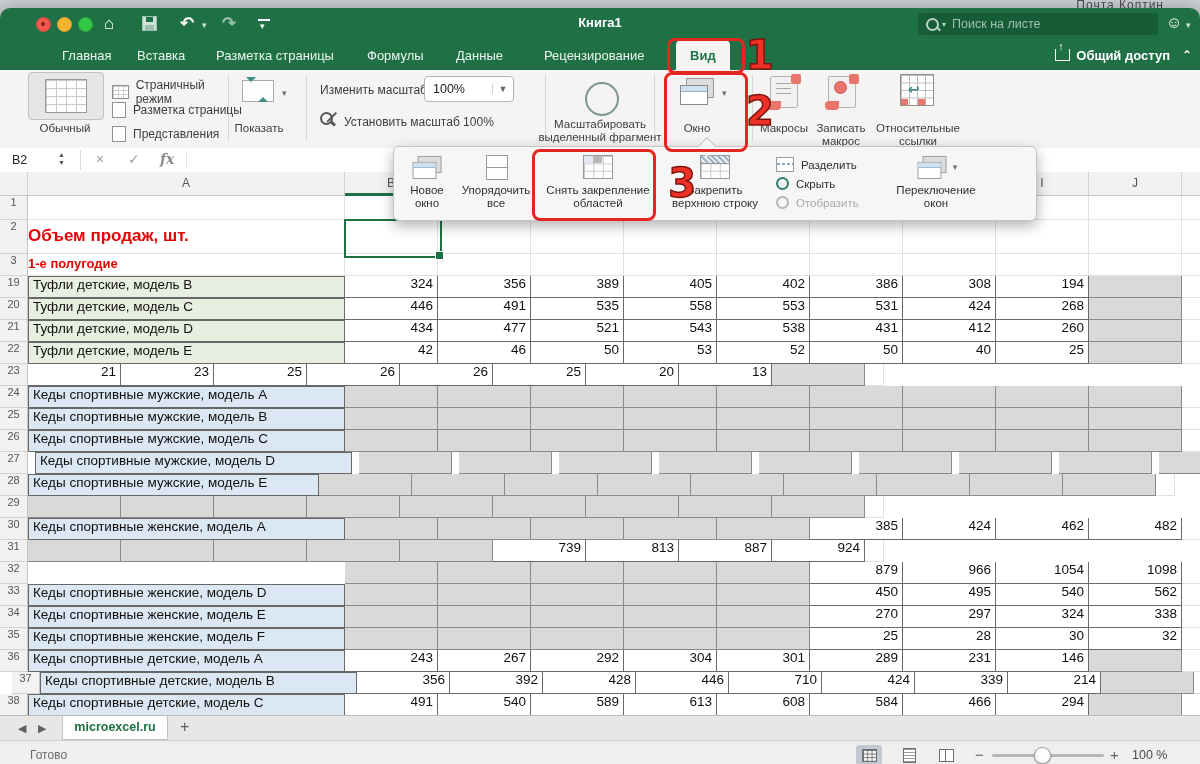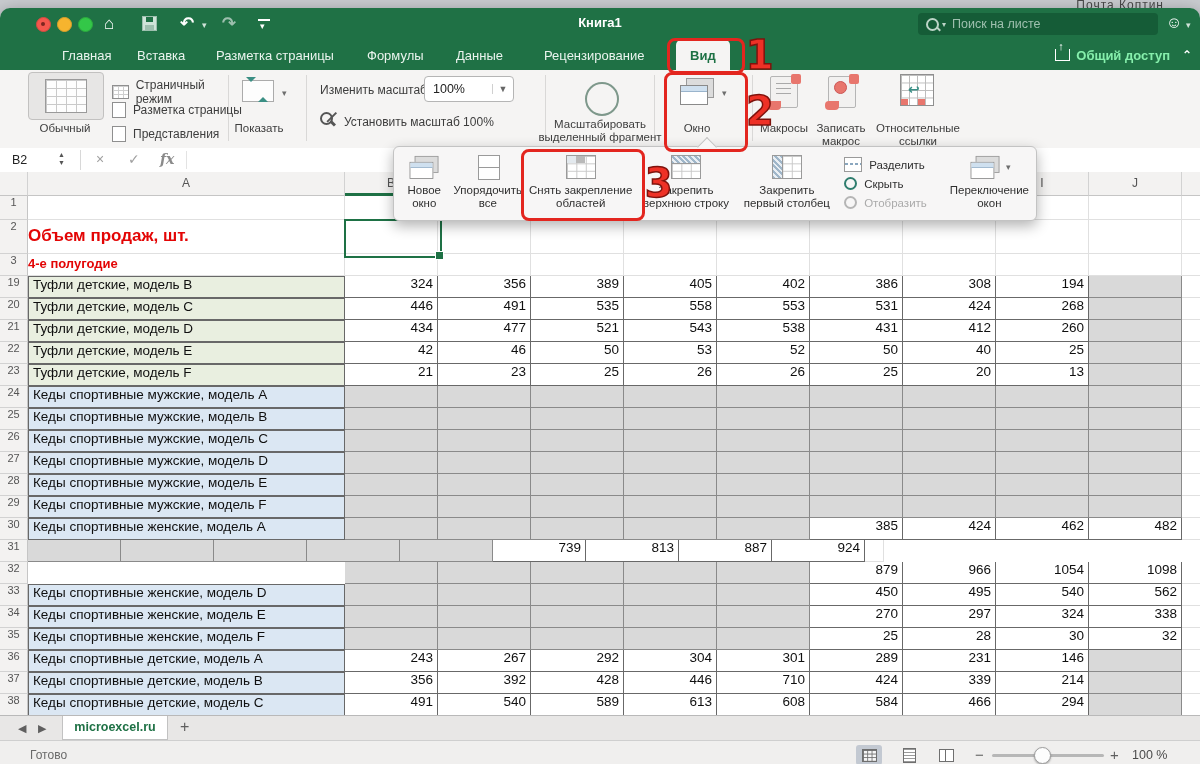--- a/index.html
+++ b/index.html
@@ -27,21 +27,21 @@
   #search-glass::after{content:"";position:absolute;left:8px;top:8px;width:5px;height:2px;background:#bcd4c7;transform:rotate(45deg);}
   #search-caret{color:#bcd4c7;font-size:8px;margin:0 6px 0 3px;}
   #search-ph{color:#9fc0af;font-size:12.5px;}
   #smiley{left:1166px;top:6px;color:#fff;font-size:16px;}
   #smiley-caret{left:1186px;top:12px;color:#cfe3d8;font-size:9px;}
   
   #tabrow{left:0;top:32px;width:1200px;height:30px;background:#1f7145;}
   .rtab{position:absolute;top:0;height:30px;display:flex;align-items:center;color:#eaf4ee;
         font-size:13px;padding:0 4px;}
   .rtab.active{background:#f5f4f3;color:#1e7145;font-weight:bold;border-radius:5px 5px 0 0;padding:0 14px;}
-  #share{position:absolute;right:30px;top:0;height:30px;display:flex;align-items:center;color:#86efac;font-size:13px;font-weight:bold;gap:6px;}
+  #share{position:absolute;right:30px;top:0;height:30px;display:flex;align-items:center;color:#ffffff;font-size:13px;font-weight:bold;gap:6px;}
   #share-icon{width:13px;height:11px;border:1.5px solid #fff;border-top:none;position:relative;display:inline-block;}
   #share-icon::after{content:"↑";position:absolute;left:2px;top:-9px;font-size:11px;color:#fff;}
   #collapse-chevron{position:absolute;right:8px;top:8px;color:#fff;font-size:12px;font-weight:bold;}
   
   .redbox{position:absolute;border:3px solid #e3261f;border-radius:8px;pointer-events:none;z-index:60;}
   .rednum{position:absolute;font-size:40px;font-weight:bold;color:#ee3126;-webkit-text-stroke:1.5px #7e120c;
           z-index:61;pointer-events:none;font-family:"DejaVu Sans",sans-serif;}
   
   #ribbon{left:0;top:62px;width:1200px;height:78px;background:#f5f4f3;border-bottom:1px solid #bcbcbc;}
   .rsep{position:absolute;top:5px;width:1px;height:66px;background:#d9d8d7;}
@@ -345,21 +345,21 @@
           <div class="cell ce" style="width: 93px; height: 34px;"></div>
           <div class="cell ce" style="width: 93px; height: 34px;"></div>
           <div class="cell ce" style="width: 93px; height: 34px;"></div>
           <div class="cell ce" style="width: 93px; height: 34px;"></div>
           <div class="cell ce" style="width: 93px; height: 34px;"></div>
           <div class="cell ce" style="width: 19px; height: 34px;"></div>
         </div>
         <div class="srow" style="height: 22px;">
           <div class="cell rn" style="width: 28px; height: 22px;">3</div>
           <div class="cell ce" style="width: 317px; height: 22px;">
-            <div id="row3-sub">4-е полугодие</div>
+            <div id="row3-sub">1-е полугодие</div>
           </div>
           <div class="cell ce" style="width: 93px; height: 22px;"></div>
           <div class="cell ce" style="width: 93px; height: 22px;"></div>
           <div class="cell ce" style="width: 93px; height: 22px;"></div>
           <div class="cell ce" style="width: 93px; height: 22px;"></div>
           <div class="cell ce" style="width: 93px; height: 22px;"></div>
           <div class="cell ce" style="width: 93px; height: 22px;"></div>
           <div class="cell ce" style="width: 93px; height: 22px;"></div>
           <div class="cell ce" style="width: 93px; height: 22px;"></div>
           <div class="cell ce" style="width: 93px; height: 22px;"></div>
@@ -416,21 +416,20 @@
           <div class="cell cn" style="width: 93px; height: 22px;">53</div>
           <div class="cell cn" style="width: 93px; height: 22px;">52</div>
           <div class="cell cn" style="width: 93px; height: 22px;">50</div>
           <div class="cell cn" style="width: 93px; height: 22px;">40</div>
           <div class="cell cn" style="width: 93px; height: 22px;">25</div>
           <div class="cell cg" style="width: 93px; height: 22px;"></div>
           <div class="cell ce" style="width: 19px; height: 22px;"></div>
         </div>
         <div class="srow" style="height: 22px;">
           <div class="cell rn" style="width: 28px; height: 22px;">23</div>
-          <div class="cell cl green" style="width: 317px; height: 22px;">Туфли детские, модель F</div>
           <div class="cell cn" style="width: 93px; height: 22px;">21</div>
           <div class="cell cn" style="width: 93px; height: 22px;">23</div>
           <div class="cell cn" style="width: 93px; height: 22px;">25</div>
           <div class="cell cn" style="width: 93px; height: 22px;">26</div>
           <div class="cell cn" style="width: 93px; height: 22px;">26</div>
           <div class="cell cn" style="width: 93px; height: 22px;">25</div>
           <div class="cell cn" style="width: 93px; height: 22px;">20</div>
           <div class="cell cn" style="width: 93px; height: 22px;">13</div>
           <div class="cell cg" style="width: 93px; height: 22px;"></div>
           <div class="cell ce" style="width: 19px; height: 22px;"></div>
@@ -470,51 +469,50 @@
           <div class="cell cg" style="width: 93px; height: 22px;"></div>
           <div class="cell cg" style="width: 93px; height: 22px;"></div>
           <div class="cell cg" style="width: 93px; height: 22px;"></div>
           <div class="cell cg" style="width: 93px; height: 22px;"></div>
           <div class="cell cg" style="width: 93px; height: 22px;"></div>
           <div class="cell cg" style="width: 93px; height: 22px;"></div>
           <div class="cell cg" style="width: 93px; height: 22px;"></div>
           <div class="cell cg" style="width: 93px; height: 22px;"></div>
           <div class="cell ce" style="width: 19px; height: 22px;"></div>
         </div>
-        <div class="srow" style="height: 22px;">
+        <div class="srow" style="height: 22px; gap: 7px;">
           <div class="cell rn" style="width: 28px; height: 22px;">27</div>
           <div class="cell cl blue" style="width: 317px; height: 22px;">Кеды спортивные мужские, модель D</div>
           <div class="cell cg" style="width: 93px; height: 22px;"></div>
           <div class="cell cg" style="width: 93px; height: 22px;"></div>
           <div class="cell cg" style="width: 93px; height: 22px;"></div>
           <div class="cell cg" style="width: 93px; height: 22px;"></div>
           <div class="cell cg" style="width: 93px; height: 22px;"></div>
           <div class="cell cg" style="width: 93px; height: 22px;"></div>
           <div class="cell cg" style="width: 93px; height: 22px;"></div>
           <div class="cell cg" style="width: 93px; height: 22px;"></div>
           <div class="cell cg" style="width: 93px; height: 22px;"></div>
           <div class="cell ce" style="width: 19px; height: 22px;"></div>
         </div>
         <div class="srow" style="height: 22px;">
           <div class="cell rn" style="width: 28px; height: 22px;">28</div>
-          <div class="cell cl blue" style="width: 317px; height: 22px;">Кеды спортивные мужские, модель E</div>
+          <div class="cell cl blue" style="width: 291px; height: 22px;">Кеды спортивные мужские, модель E</div>
           <div class="cell cg" style="width: 93px; height: 22px;"></div>
           <div class="cell cg" style="width: 93px; height: 22px;"></div>
           <div class="cell cg" style="width: 93px; height: 22px;"></div>
           <div class="cell cg" style="width: 93px; height: 22px;"></div>
           <div class="cell cg" style="width: 93px; height: 22px;"></div>
           <div class="cell cg" style="width: 93px; height: 22px;"></div>
           <div class="cell cg" style="width: 93px; height: 22px;"></div>
           <div class="cell cg" style="width: 93px; height: 22px;"></div>
           <div class="cell cg" style="width: 93px; height: 22px;"></div>
           <div class="cell ce" style="width: 19px; height: 22px;"></div>
         </div>
         <div class="srow" style="height: 22px;">
           <div class="cell rn" style="width: 28px; height: 22px;">29</div>
-          <div class="cell cl blue" style="width: 317px; height: 22px;">Кеды спортивные мужские, модель F</div>
           <div class="cell cg" style="width: 93px; height: 22px;"></div>
           <div class="cell cg" style="width: 93px; height: 22px;"></div>
           <div class="cell cg" style="width: 93px; height: 22px;"></div>
           <div class="cell cg" style="width: 93px; height: 22px;"></div>
           <div class="cell cg" style="width: 93px; height: 22px;"></div>
           <div class="cell cg" style="width: 93px; height: 22px;"></div>
           <div class="cell cg" style="width: 93px; height: 22px;"></div>
           <div class="cell cg" style="width: 93px; height: 22px;"></div>
           <div class="cell cg" style="width: 93px; height: 22px;"></div>
           <div class="cell ce" style="width: 19px; height: 22px;"></div>
@@ -609,21 +607,21 @@
           <div class="cell cn" style="width: 93px; height: 22px;">267</div>
           <div class="cell cn" style="width: 93px; height: 22px;">292</div>
           <div class="cell cn" style="width: 93px; height: 22px;">304</div>
           <div class="cell cn" style="width: 93px; height: 22px;">301</div>
           <div class="cell cn" style="width: 93px; height: 22px;">289</div>
           <div class="cell cn" style="width: 93px; height: 22px;">231</div>
           <div class="cell cn" style="width: 93px; height: 22px;">146</div>
           <div class="cell cg" style="width: 93px; height: 22px;"></div>
           <div class="cell ce" style="width: 19px; height: 22px;"></div>
         </div>
-        <div class="srow" style="height: 22px;">
+        <div class="srow" style="height: 22px; margin-left: 12px;">
           <div class="cell rn" style="width: 28px; height: 22px;">37</div>
           <div class="cell cl blue" style="width: 317px; height: 22px;">Кеды спортивные детские, модель B</div>
           <div class="cell cn" style="width: 93px; height: 22px;">356</div>
           <div class="cell cn" style="width: 93px; height: 22px;">392</div>
           <div class="cell cn" style="width: 93px; height: 22px;">428</div>
           <div class="cell cn" style="width: 93px; height: 22px;">446</div>
           <div class="cell cn" style="width: 93px; height: 22px;">710</div>
           <div class="cell cn" style="width: 93px; height: 22px;">424</div>
           <div class="cell cn" style="width: 93px; height: 22px;">339</div>
           <div class="cell cn" style="width: 93px; height: 22px;">214</div>
@@ -683,28 +681,20 @@
       <div class="rednum" style="right:-36px;top:8px;">3</div>
     </div>
     <div class="mi" style="width:104px;">
       <div class="ic">
           <div class="grid-ic">
             <div class="hatch-top"></div>
           </div>
         </div>
       <div class="lb">Закрепить верхнюю строку</div>
     </div>
-    <div class="mi" style="width:108px;">
-      <div class="ic">
-          <div class="grid-ic">
-            <div class="hatch-left"></div>
-          </div>
-        </div>
-      <div class="lb">Закрепить первый столбец</div>
-    </div>
     <div class="mi-col" style="width:108px;">
       <div class="mi-row">
         <span class="split-ic"></span>
         <span>Разделить</span>
       </div>
       <div class="mi-row">
         <span class="circle-ic"></span>
         <span>Скрыть</span>
       </div>
       <div class="mi-row disabled">

